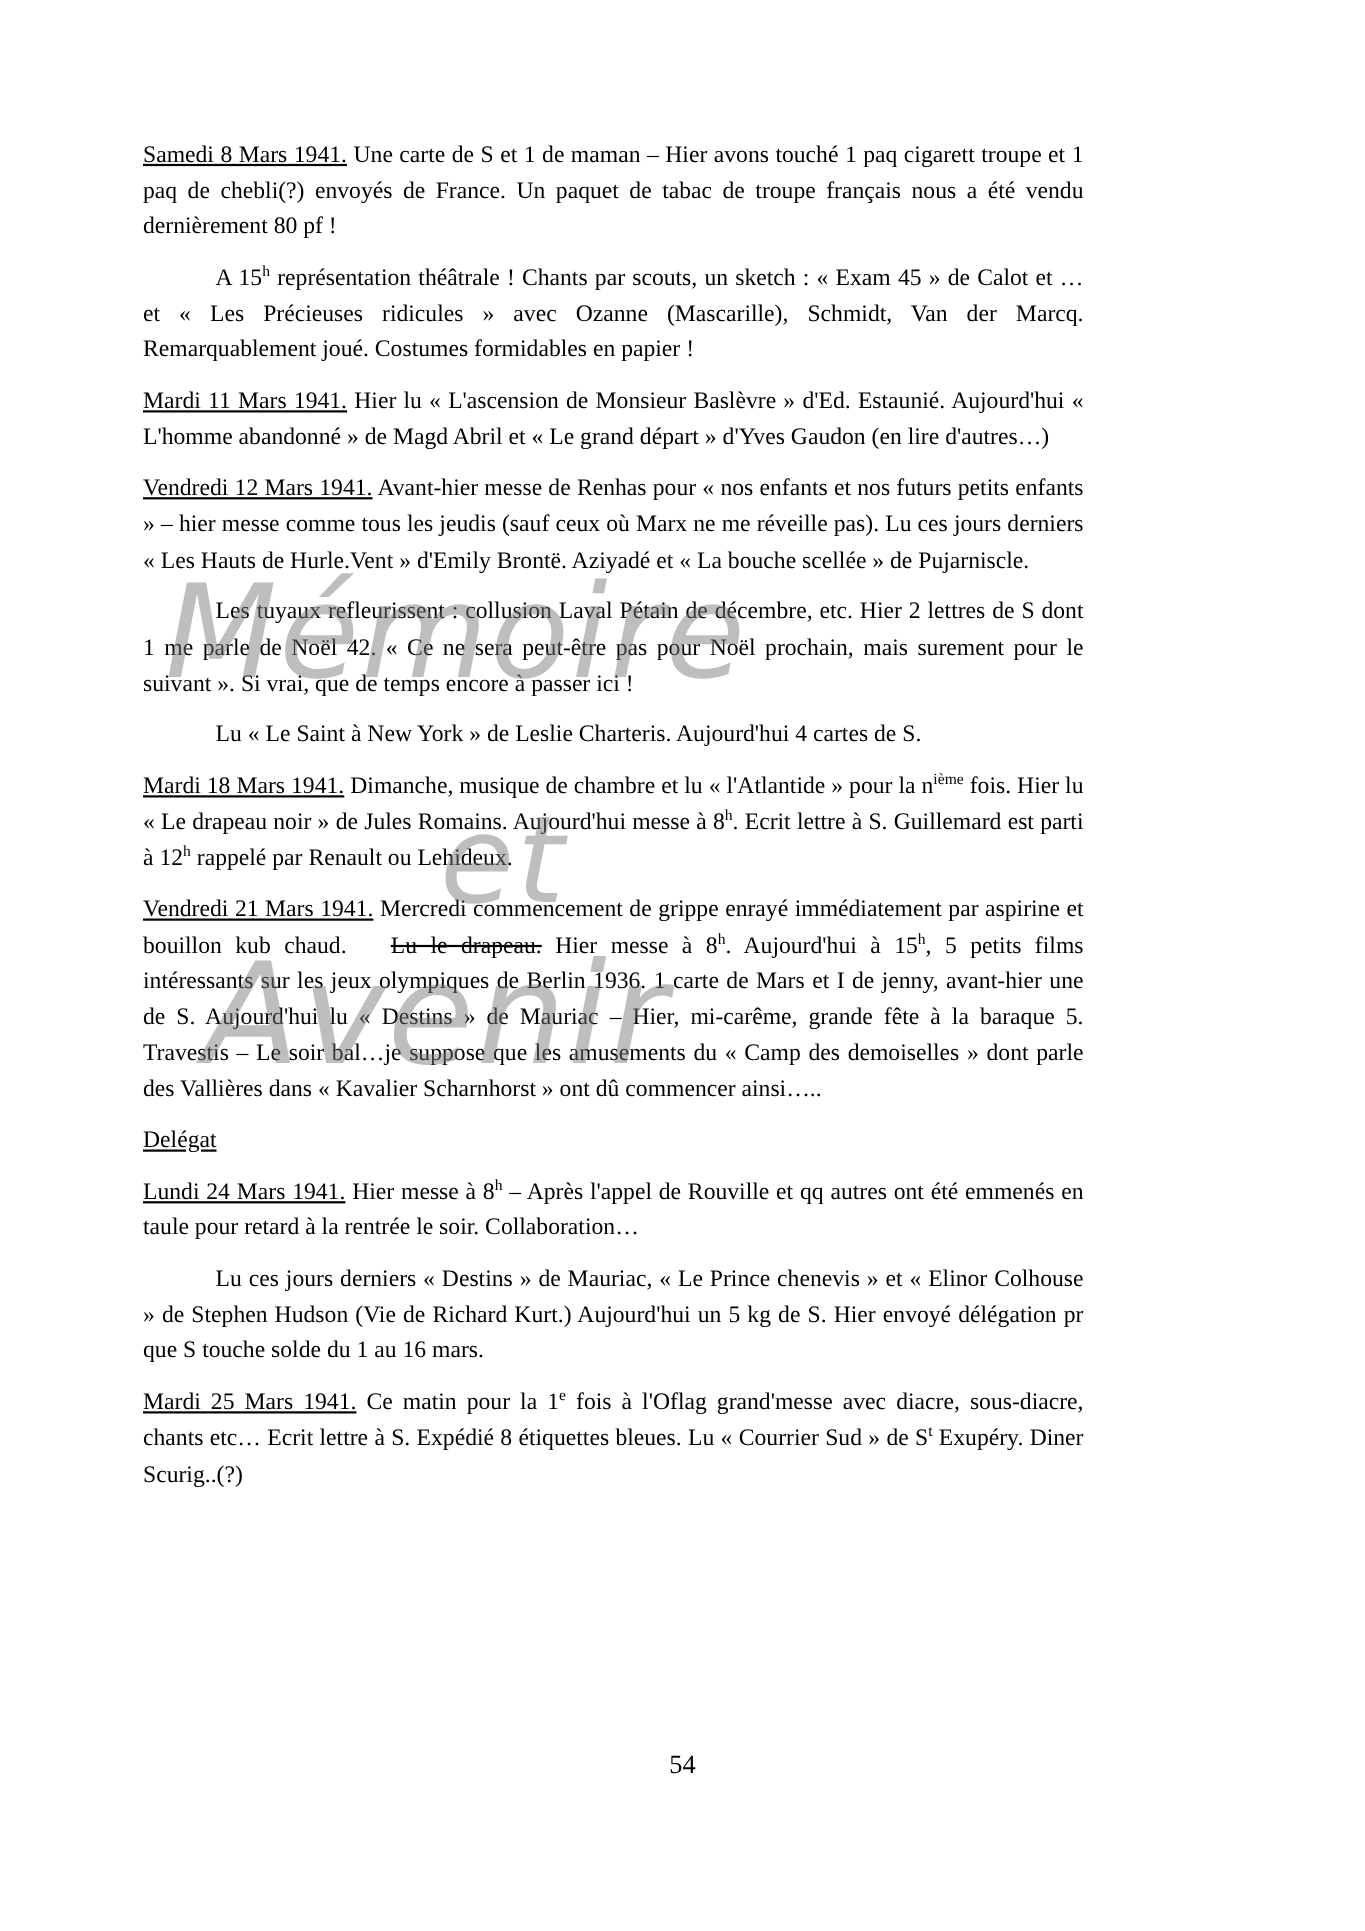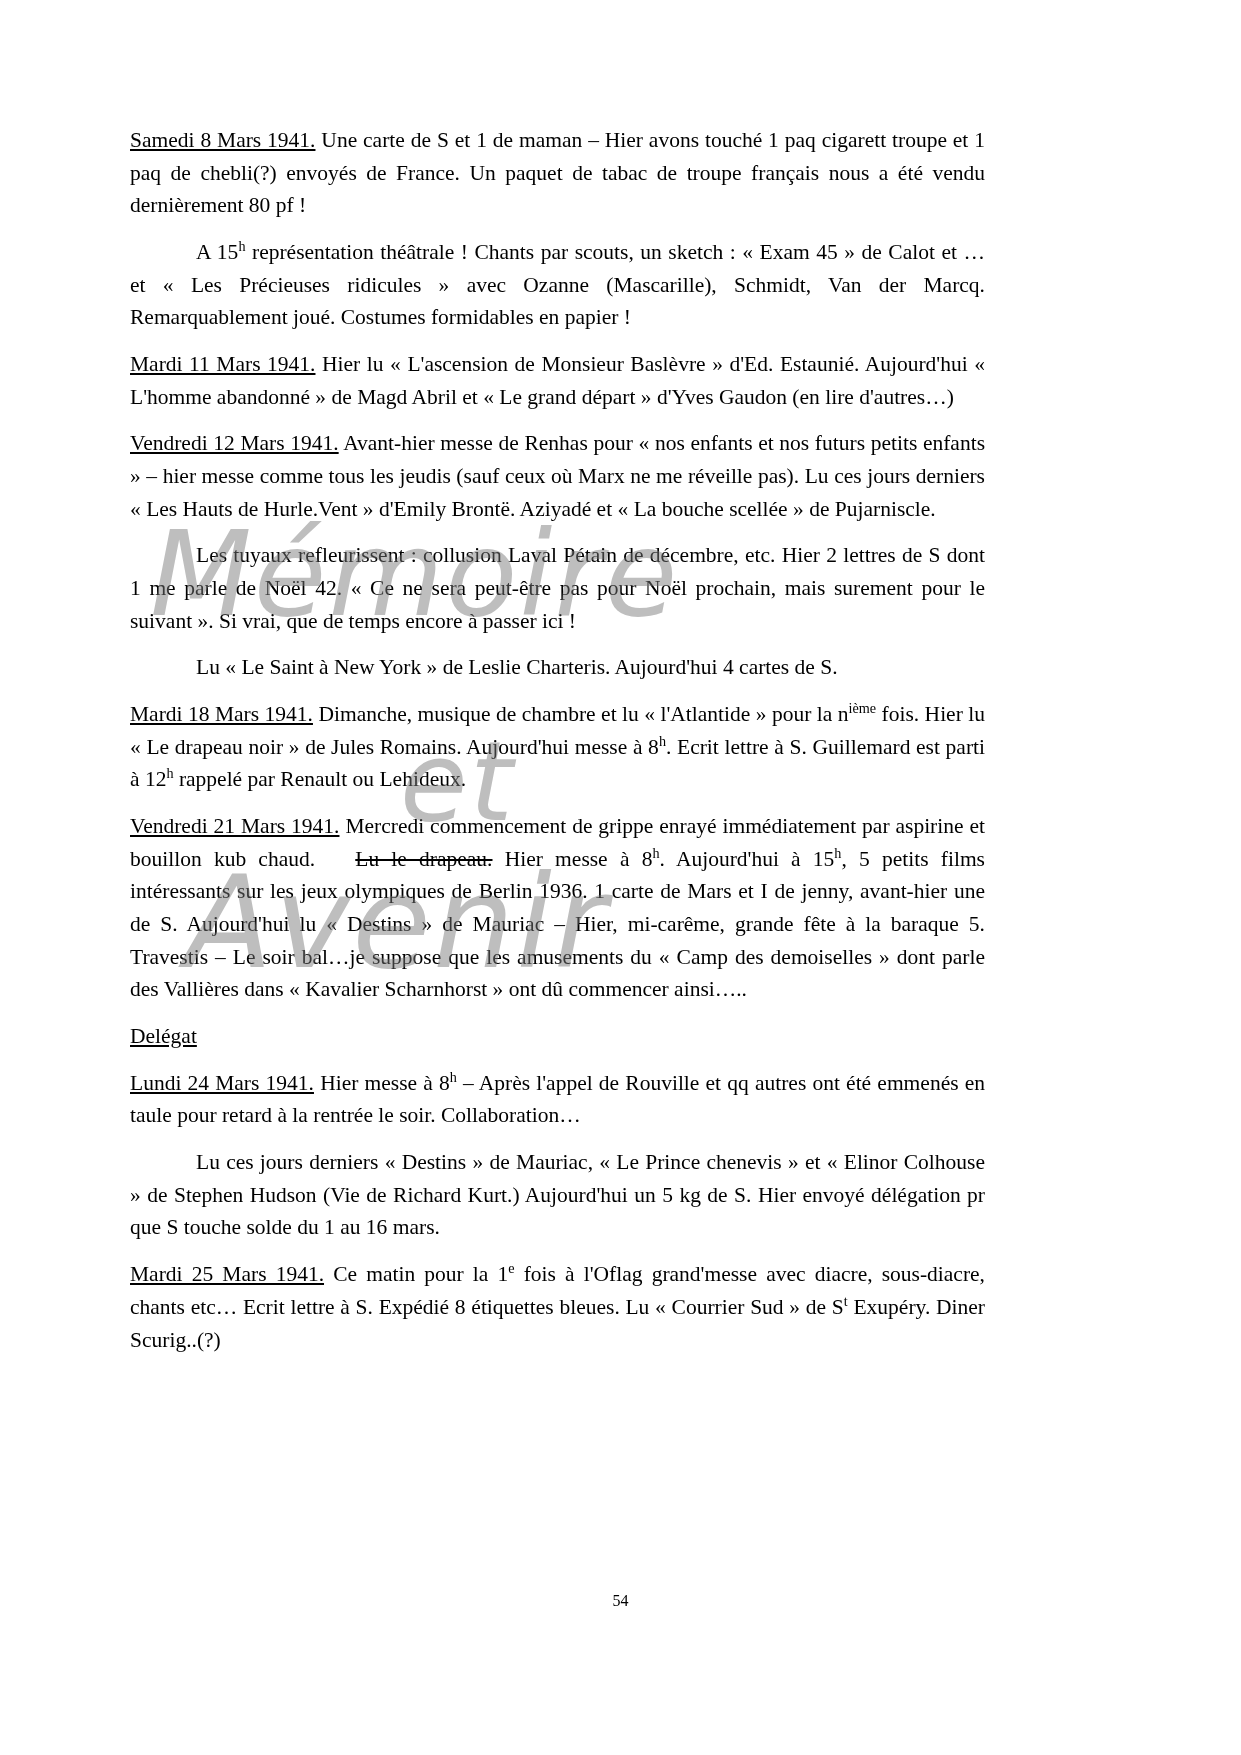--- a/index.html
+++ b/index.html
@@ -78,21 +78,21 @@
     left: 185px;
     top: 848px;
     font-size: 128px;
   }
   .page-number {
     position: absolute;
     left: 0;
     top: 1592px;
     width: 1241px;
     text-align: center;
-    font-size: 16px;
+    font-size: 24px;
     font-family: "Liberation Serif", serif;
   }
 </style>
 </head>
 <body>
 
 <div class="page">
 
   <div class="content">
 

